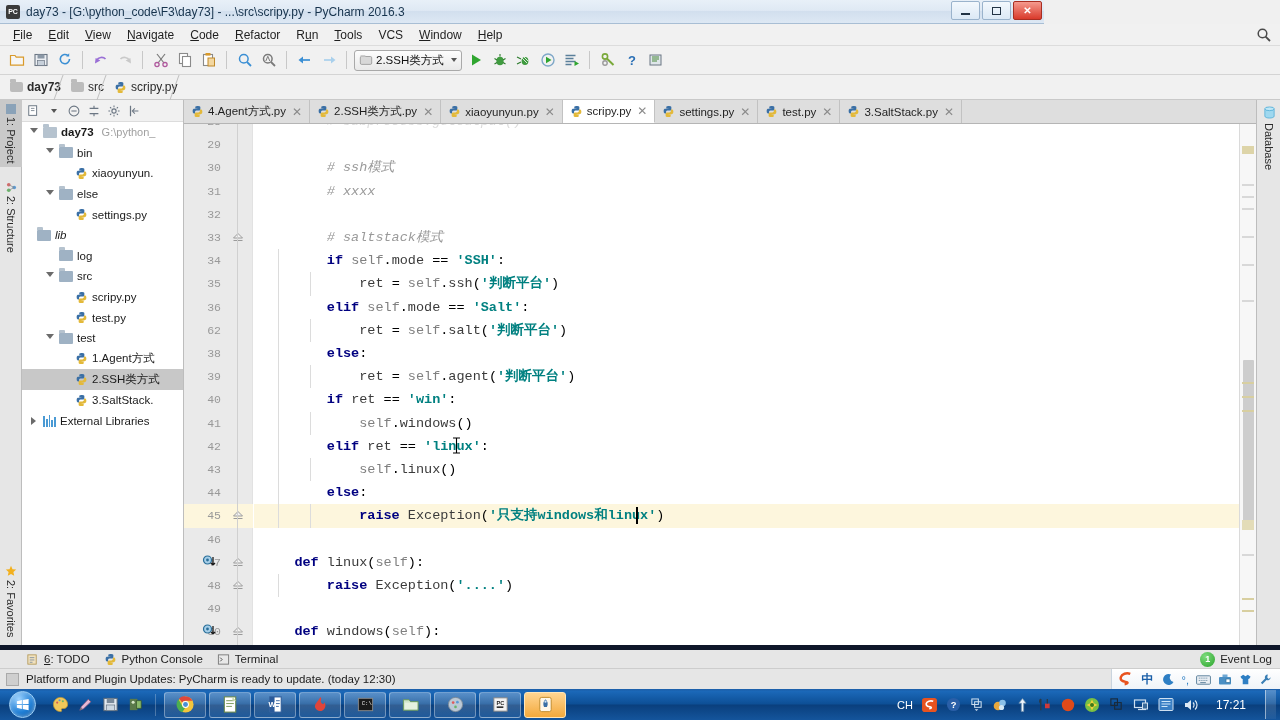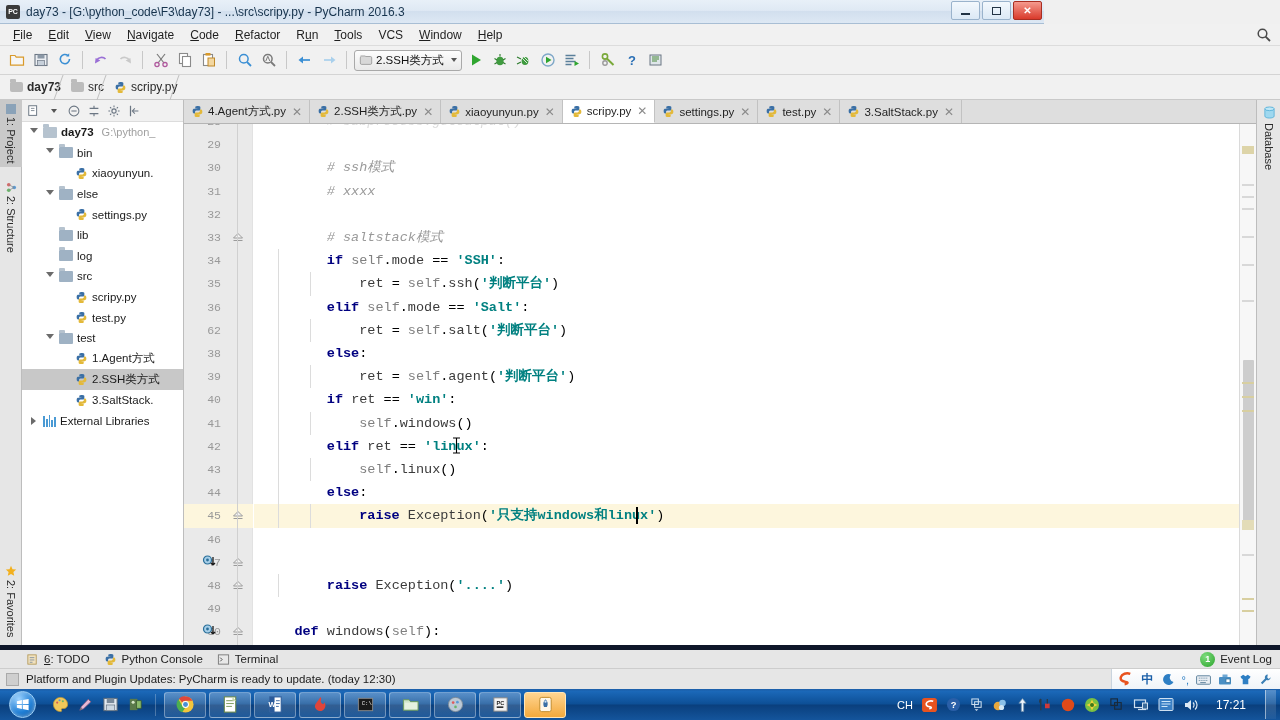--- a/index.html
+++ b/index.html
@@ -551,21 +551,21 @@
         <div class="trow" style="padding-left: 38px;">
           <span class="tw"></span>
           <span style="width: 13px; flex: 0 0 13px;">
             <svg width="13" height="13" viewBox="0 0 16 16">
               <path d="M7.8 1.2c-2.6 0-2.5 1.1-2.5 1.1v1.9h2.6v.5H4.1S2 4.4 2 7.5s1.9 3 1.9 3h1.1V8.7s-.1-1.9 1.8-1.9h2.9s1.8 0 1.8-1.7V2.5s.3-1.3-3.7-1.3z" fill="#3a6fa5"></path>
               <path d="M8.2 14.8c2.6 0 2.5-1.1 2.5-1.1v-1.9H8.1v-.5h3.8s2.1.2 2.1-2.9-1.9-3-1.9-3h-1.1v1.8s.1 1.9-1.8 1.9H6.3s-1.8 0-1.8 1.7v2.6s-.3 1.3 3.7 1.3z" fill="#e3b93a"></path>
             </svg>
           </span>
           <span class="tlabel">settings.py</span>
         </div>
-        <div class="trow" style="padding-left: 22px;">
+        <div class="trow" style=" font-style: italic;">
           <span class="tw"></span>
           <span class="fld dark"></span>
           <span class="tlabel">lib</span>
         </div>
         <div class="trow" style="padding-left: 22px;">
           <span class="tw"></span>
           <span class="fld dark"></span>
           <span class="tlabel">log</span>
         </div>
         <div class="trow" style="padding-left: 22px;">
@@ -806,20 +806,21 @@
         <div class="cline" style="top: 194.8px;"><span style="padding-left:8px">            <span class="id">ret</span> = <span class="dim">self</span>.<span class="id">salt</span>(<span class="str">'判断平台'</span>)</span></div>
         <div class="cline" style="top: 218px;"><span style="padding-left:8px">        <span class="kw">else</span>:</span></div>
         <div class="cline" style="top: 241.2px;"><span style="padding-left:8px">            <span class="id">ret</span> = <span class="dim">self</span>.<span class="id">agent</span>(<span class="str">'判断平台'</span>)</span></div>
         <div class="cline" style="top: 264.4px;"><span style="padding-left:8px">        <span class="kw">if</span> <span class="id">ret</span> == <span class="str">'win'</span>:</span></div>
         <div class="cline" style="top: 287.6px;"><span style="padding-left:8px">            <span class="dim">self</span>.<span class="id">windows</span>()</span></div>
         <div class="cline" style="top: 310.8px;"><span style="padding-left:8px">        <span class="kw">elif</span> <span class="id">ret</span> == <span class="str">'linux'</span>:</span></div>
         <div class="cline" style="top: 334px;"><span style="padding-left:8px">            <span class="dim">self</span>.<span class="id">linux</span>()</span></div>
         <div class="cline" style="top: 357.2px;"><span style="padding-left:8px">        <span class="kw">else</span>:</span></div>
         <div class="cline hl" style="top: 380.4px;"><span style="padding-left:8px">            <span class="kw">raise</span> <span class="id">Exception</span>(<span class="str">'只支持windows和linux'</span>)</span></div>
         <div class="cline" style="top: 403.6px;"><span style="padding-left:8px"></span></div>
+        <div class="cline" style="top: 426.8px;"><span style="padding-left:8px">    <span class="kw">def</span> <span class="id">linux</span>(<span class="dim">self</span>):</span></div>
         <div class="cline" style="top: 450px;"><span style="padding-left:8px">        <span class="kw">raise</span> <span class="id">Exception</span>(<span class="str">'....'</span>)</span></div>
         <div class="cline" style="top: 473.2px;"><span style="padding-left:8px"></span></div>
         <div class="cline" style="top: 496.4px;"><span style="padding-left:8px">    <span class="kw">def</span> <span class="id">windows</span>(<span class="dim">self</span>):</span></div>
         <div class="indentguide" style="left: 24px; top: 125.2px; height: 278.4px;"></div>
         <div class="indentguide" style="left: 56px; top: 148.4px; height: 23.2px;"></div>
         <div class="indentguide" style="left: 56px; top: 194.8px; height: 23.2px;"></div>
         <div class="indentguide" style="left: 56px; top: 241.2px; height: 23.2px;"></div>
         <div class="indentguide" style="left: 56px; top: 287.6px; height: 23.2px;"></div>
         <div class="indentguide" style="left: 56px; top: 334px; height: 23.2px;"></div>
         <div class="indentguide" style="left: 56px; top: 380.4px; height: 23.2px;"></div>

